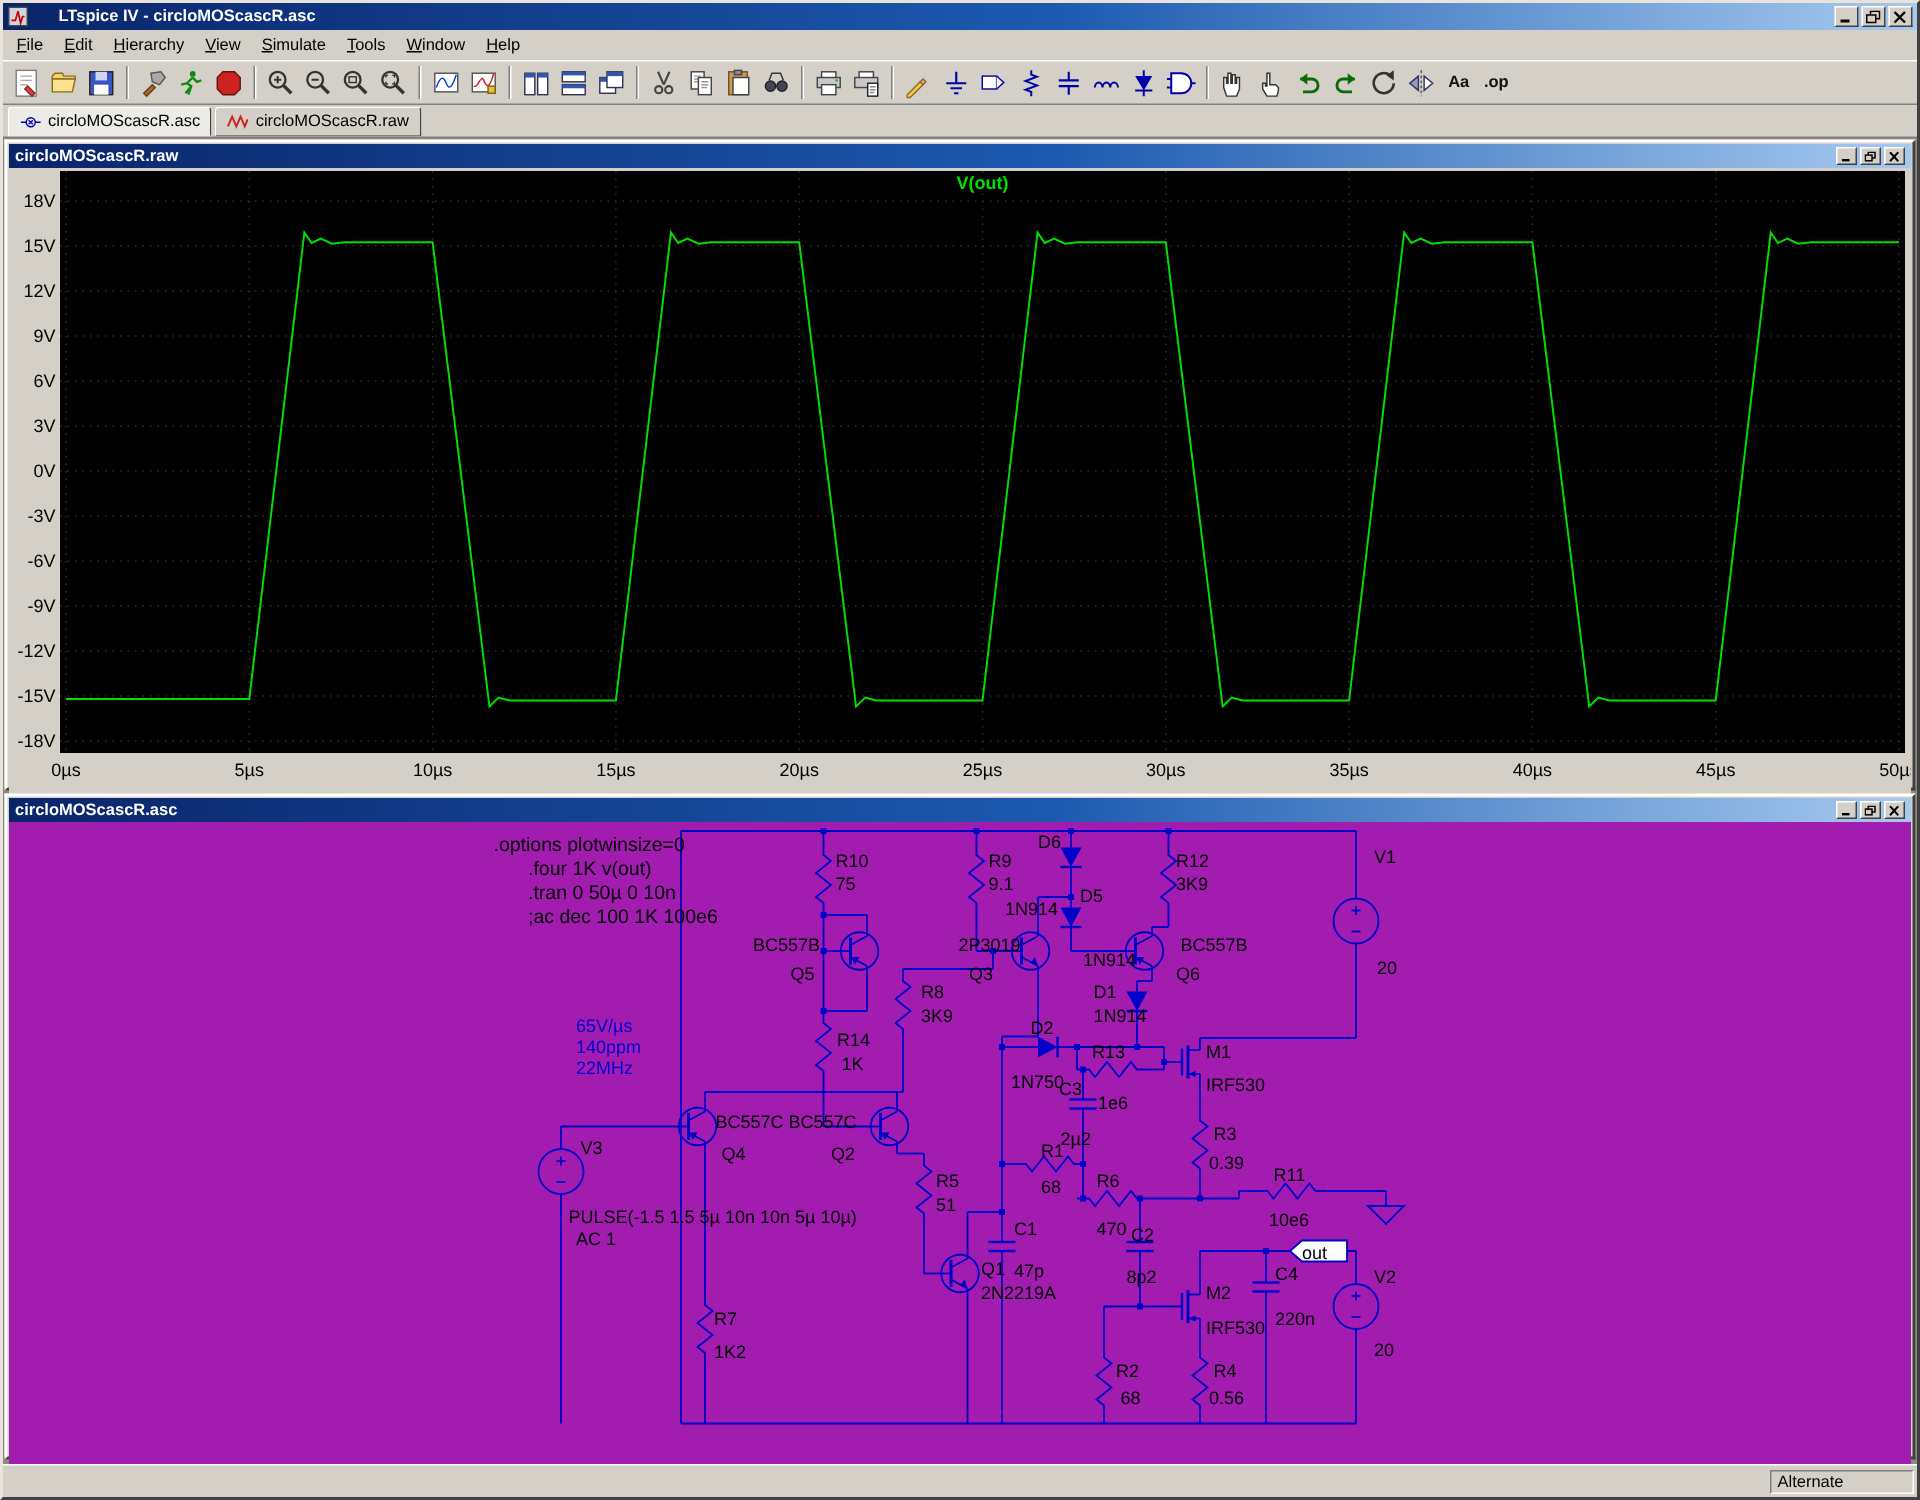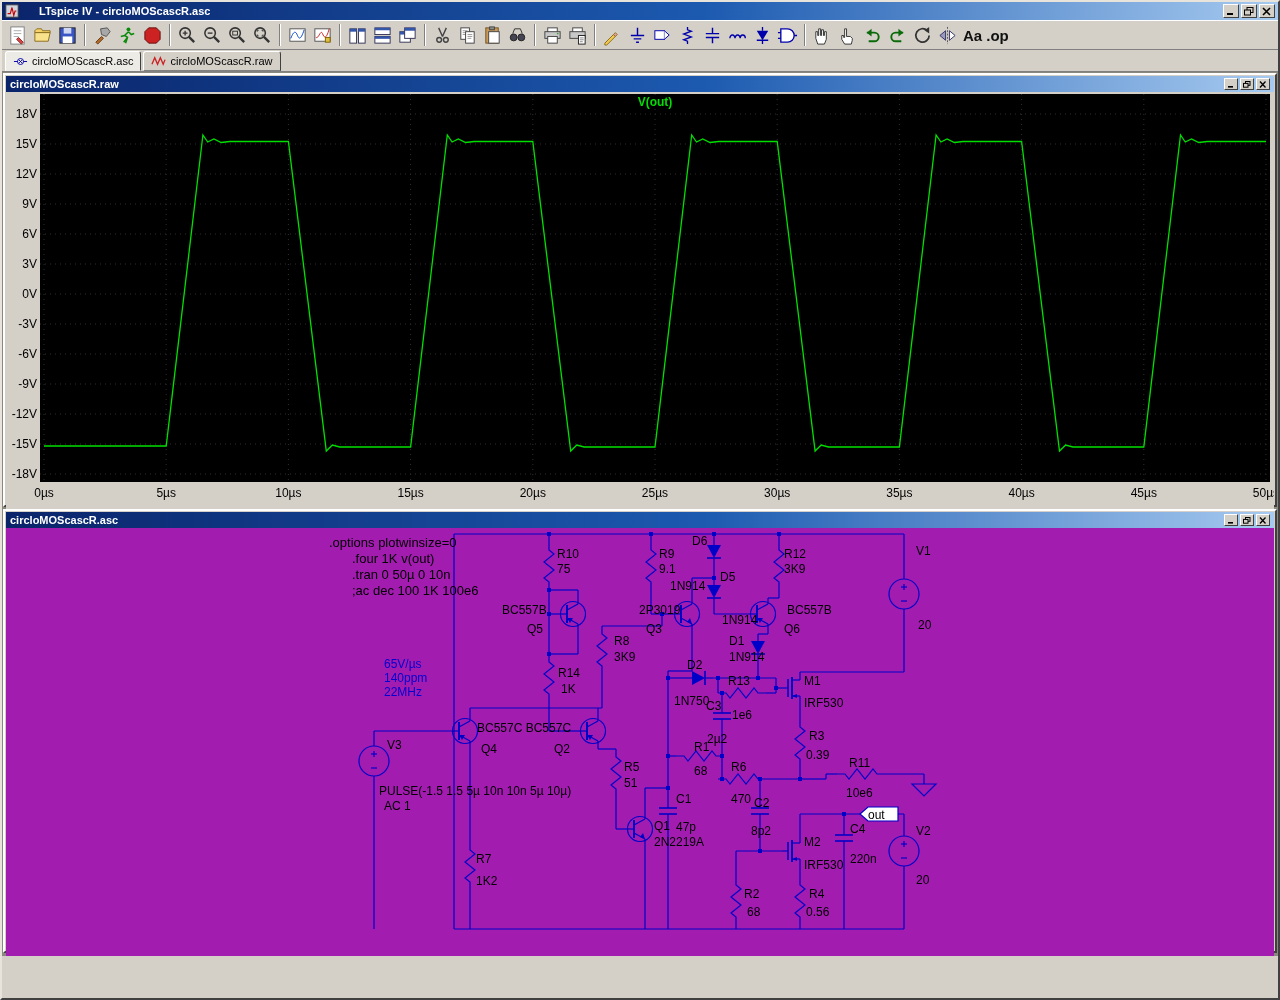--- a/index.html
+++ b/index.html
@@ -10,21 +10,21 @@
             display:flex;align-items:center;color:#fff;font-weight:bold;font-size:11px;padding:0 3px;gap:20px}
   .win-btns{margin-left:auto;display:flex;gap:2px}
   .wbtn{width:16px;height:14px;background:#d4d0c8;border:1px solid;border-color:#fff #404040 #404040 #fff;
         display:flex;align-items:center;justify-content:center}
   .menubar{height:20px;display:flex;align-items:center;font-size:11px;background:#d4d0c8;padding-left:2px}
   .menu-item{padding:3px 7px;display:block}
   .menu-item::first-letter{text-decoration:underline}
   .toolbar{height:30px;display:flex;align-items:center;background:#d4d0c8;border-top:1px solid #fff;
            border-bottom:1px solid #808080;padding-left:3px}
   .tbtn{width:25px;height:24px;display:flex;align-items:center;justify-content:center}
-  .tb-text{font-size:15px;font-weight:bold;color:#111}
+  .tb-text{font-size:11px;font-weight:bold;color:#111}
   .tsep{width:2px;height:22px;border-left:1px solid #808080;border-right:1px solid #fff;margin:0 4px}
   .tabbar{height:22px;display:flex;align-items:flex-end;gap:2px;background:#d4d0c8;padding:0 0 0 3px;
           border-bottom:1px solid #808080}
   .tab{height:20px;display:flex;align-items:center;gap:4px;font-size:11px;padding:0 7px;
        border:1px solid;border-color:#fff #404040 #808080 #fff;border-radius:3px 3px 0 0;background:#d4d0c8}
   .tab.active{background:#ecebe6;border-bottom-color:#ecebe6}
   .mdi{position:relative;height:884px;background:#8a887f;overflow:hidden}
   .child{position:absolute;left:1px;right:1px;border:2px solid;border-color:#fff #404040 #404040 #fff;
          background:#d4d0c8;padding:1px}
   .ctitle{height:16px;background:linear-gradient(90deg,#0a246a 0%,#1c5ab0 55%,#a6caf0 100%);
@@ -67,20 +67,30 @@
           </svg>
         </span>
       <span class="wbtn">
           <svg width="10" height="9" viewBox="0 0 10 9">
             <path d="M1 1l7 7M8 1L1 8" stroke="#000" stroke-width="1.6"></path>
           </svg>
         </span>
     </span>
   </div>
 
+  <div class="menubar">
+      <span class="menu-item">File</span>
+      <span class="menu-item">Edit</span>
+      <span class="menu-item">Hierarchy</span>
+      <span class="menu-item">View</span>
+      <span class="menu-item">Simulate</span>
+      <span class="menu-item">Tools</span>
+      <span class="menu-item">Window</span>
+      <span class="menu-item">Help</span>
+    </div>
   <div class="toolbar">
       <span class="tbtn">
         <svg width="21" height="21" viewBox="0 0 22 22">
           <rect x="4" y="2" width="14" height="18" fill="#fff" stroke="#808080"></rect>
           <path d="M7 6h8M7 9h8M7 12h5" stroke="#aaa" fill="none"></path>
           <path d="M12 13l5 5-2 2-5-5z" fill="#d44" stroke="#822"></path>
         </svg>
       </span>
       <span class="tbtn">
         <svg width="21" height="21" viewBox="0 0 22 22">
@@ -738,13 +748,18 @@
             <text x="470" y="357" font-size="12" fill="#000">1K2</text>
             <text x="738" y="370" font-size="12" fill="#000">R2</text>
             <text x="741" y="388" font-size="12" fill="#000">68</text>
             <text x="803" y="370" font-size="12" fill="#000">R4</text>
             <text x="800" y="388" font-size="12" fill="#000">0.56</text>
           </svg>
         </div>
     </div>
   </div>
 
+  <div class="statusbar">
+    <div class="status-panel">
+      <span>Alternate</span>
+    </div>
+  </div>
 </div>
 
 </body></html>

